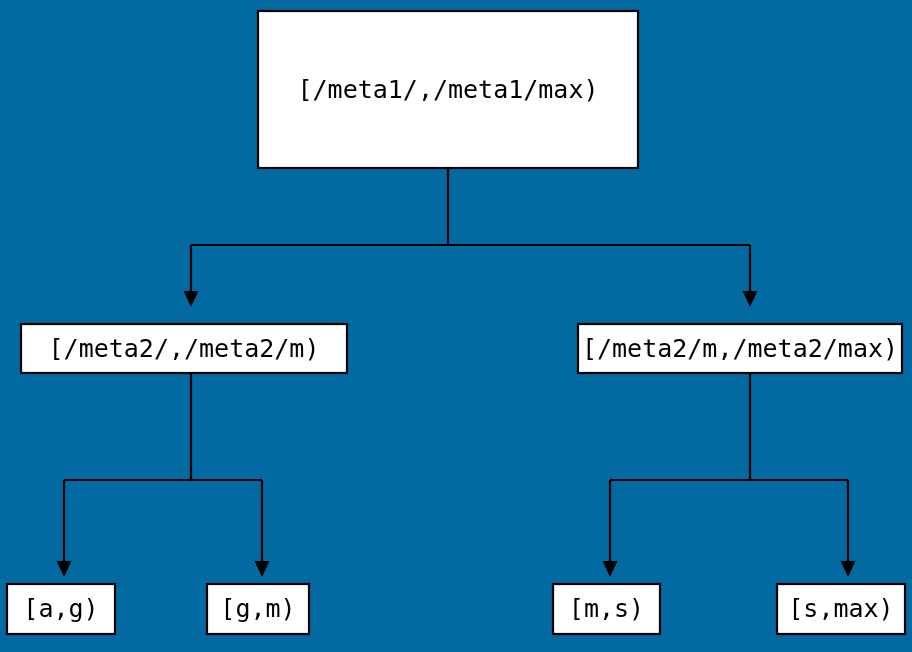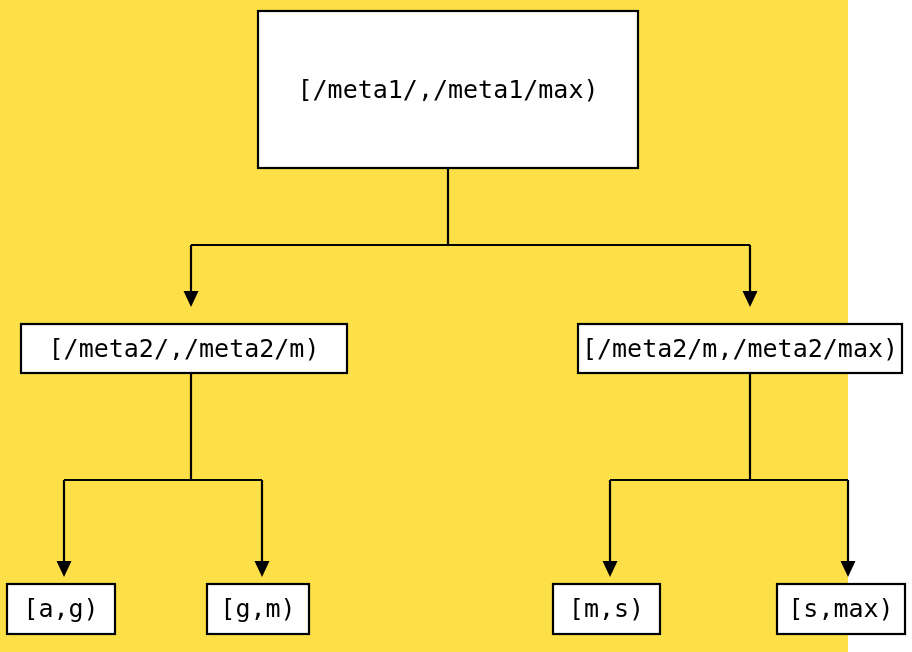--- a/index.html
+++ b/index.html
@@ -9,23 +9,23 @@
     background: #ffffff;
   }
   body {
     width: 912px;
     height: 652px;
     overflow: hidden;
     font-family: "DejaVu Sans Mono", "Liberation Mono", monospace;
   }
   #diagram-root {
     position: relative;
-    width: 848px;
+    width: 912px;
     height: 652px;
-    background: #fde047;
+    background: #0369a1;
   }
   svg#tree-canvas {
     position: absolute;
     top: 0;
     left: 0;
     width: 912px;
     height: 652px;
     display: block;
   }
   .node-box {

